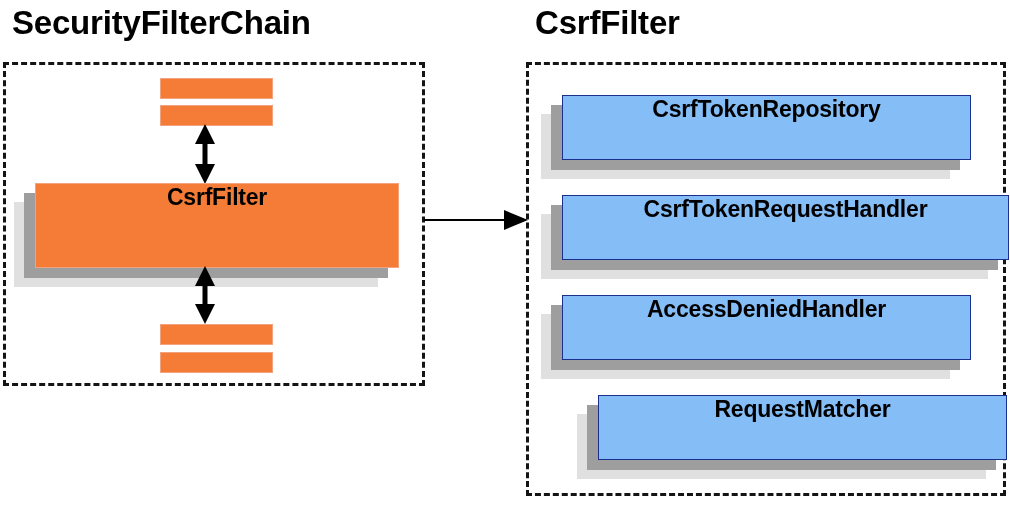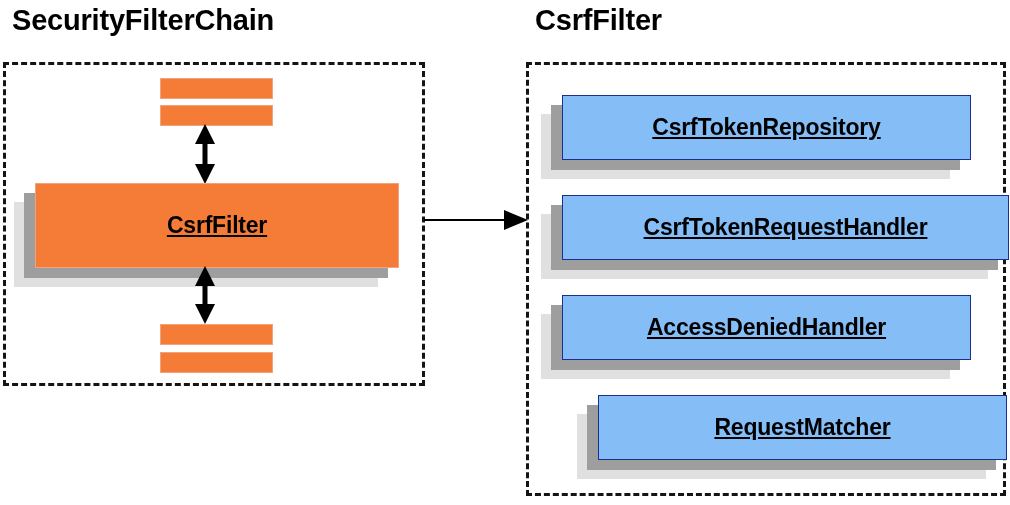--- a/index.html
+++ b/index.html
@@ -7,21 +7,21 @@
     width:1010px;height:505px;
     background:#ffffff;
     font-family:"Liberation Sans", sans-serif;
     overflow:hidden;
   }
   #stage{position:relative;width:1010px;height:505px;}
 
   .panel-title{
     position:absolute;
     font-weight:bold;
-    font-size:29px;
+    font-size:33px;
     color:#000000;
     letter-spacing:-0.2px;
     white-space:nowrap;
   }
   #title-left{left:12px;top:4px;}
   #title-right{left:535px;top:4px;}
 
   .dashed-panel{
     position:absolute;
     border:3px dashed #141414;
@@ -33,21 +33,21 @@
 
   
   .block{position:absolute;}
   .block .sh2,.block .sh1,.block .face{
     position:absolute;left:0;top:0;width:100%;height:100%;
     box-sizing:border-box;
   }
   .block .sh2{background:#e0e0e0;transform:translate(-21px,19px);}
   .block .sh1{background:#9e9e9e;transform:translate(-11px,10px);}
   .block .face{
-    display:flex;align-items:center;justify-content:center;text-decoration:underline;
+    display:flex;align-items:flex-start;justify-content:center;
   }
   .block .label{
     font-weight:bold;font-size:23px;color:#000;white-space:nowrap;
     letter-spacing:-0.2px;
   }
 
   .orange .face{background:#f57c36;border:1px solid #f2a37e;}
   .blue   .face{background:#85bdf7;border:1px solid #1b2f8f;}
 
   

